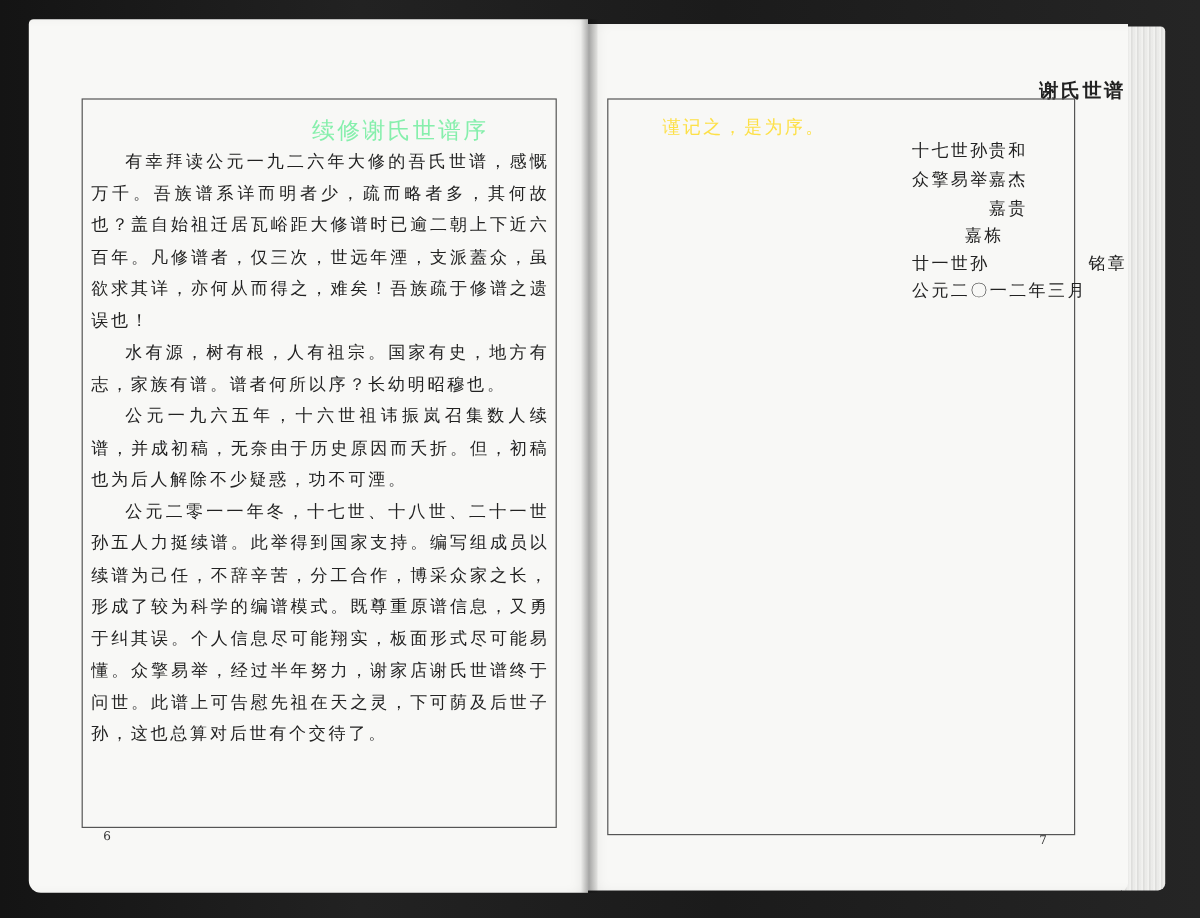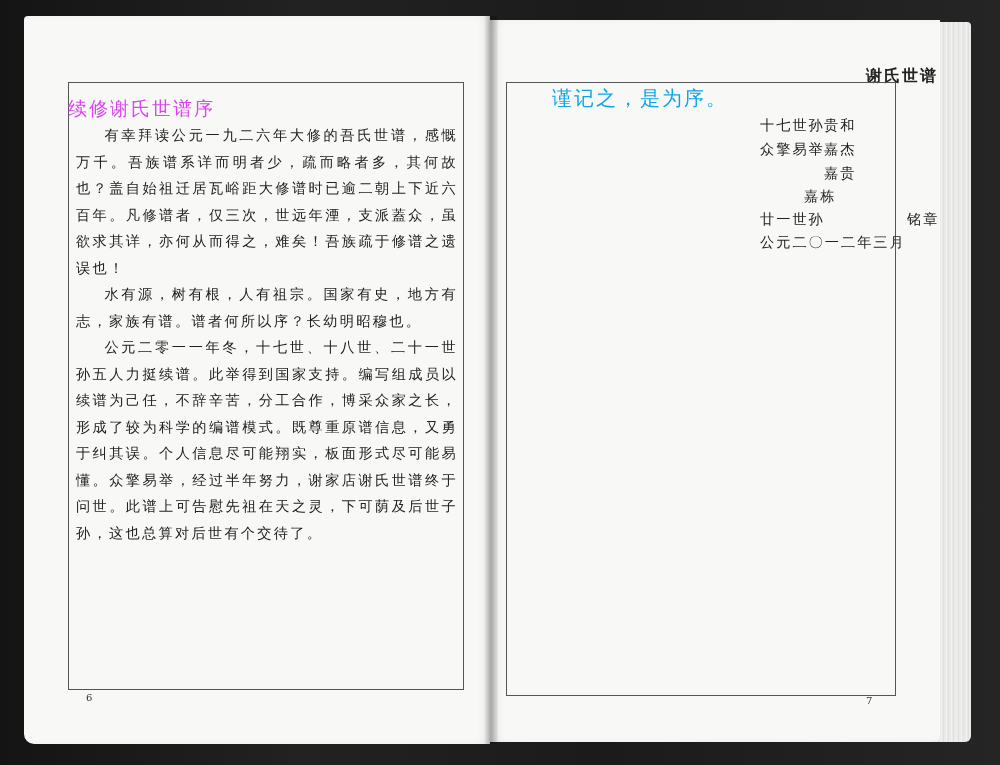--- a/index.html
+++ b/index.html
@@ -5,44 +5,45 @@
   html,body{margin:0;padding:0;}
   body{width:1000px;height:765px;background:#1a1a1a;position:relative;overflow:hidden;font-family:"DejaVu Serif",serif;}
   .bg-wood{position:absolute;inset:0;background:linear-gradient(90deg,#141414 0%,#222 30%,#1b1b1b 60%,#252525 100%);}
   .page{position:absolute;background:#f8f8f6;}
   .page-left{left:24px;top:16px;width:466px;height:728px;border-radius:4px 0 0 10px;box-shadow:inset -8px 0 12px -6px rgba(0,0,0,0.15);}
   .page-right{left:490px;top:20px;width:450px;height:722px;border-radius:0 0 6px 0;box-shadow:inset 10px 0 14px -8px rgba(0,0,0,0.18);}
   .page-edges{position:absolute;left:935px;top:22px;width:36px;height:720px;background:repeating-linear-gradient(90deg,#e8e8e6 0px,#f4f4f2 2px,#dcdcda 3px,#efefed 5px);border-radius:0 4px 6px 0;}
   .frame{position:absolute;border:1.3px solid #555;}
   .frame-left{left:68px;top:82px;width:394px;height:606px;}
   .frame-right{left:506px;top:82px;width:388px;height:612px;}
-  .title{position:absolute;left:68px;top:96px;width:339px;text-align:left;font-size:19px;color:#d946ef;letter-spacing:2px;}
+  .title{position:absolute;left:68px;top:96px;width:339px;text-align:right;font-size:19px;color:#86efac;letter-spacing:2px;}
   .para-block{position:absolute;left:76px;top:122px;width:382px;font-size:14.2px;line-height:26.5px;color:#222;letter-spacing:2.3px;text-align:justify;}
   .para-block p{margin:0;text-indent:2em;}
   .page-num{position:absolute;font-size:10px;color:#333;font-family:"DejaVu Serif",serif;}
   .running-head{position:absolute;right:62px;top:66px;font-size:16px;color:#222;letter-spacing:2px;font-weight:bold;}
-  .closing{position:absolute;left:552px;top:85px;font-size:20px;color:#0ea5e9;letter-spacing:2px;}
+  .closing{position:absolute;left:552px;top:97px;font-size:15px;color:#fde047;letter-spacing:2px;}
   .sign{position:absolute;font-size:14.2px;color:#222;letter-spacing:2px;}
   .spine-shadow{position:absolute;left:484px;top:16px;width:14px;height:728px;background:linear-gradient(90deg,rgba(0,0,0,0.0),rgba(0,0,0,0.25),rgba(0,0,0,0.05));}
 </style>
 </head>
 <body>
 
 <div class="bg-wood"></div>
 
 <div class="page page-left"></div>
 <div class="page-edges"></div>
 <div class="page page-right"></div>
 <div class="spine-shadow"></div>
 
 <div class="frame frame-left"></div>
 <div class="title">续修谢氏世谱序</div>
 <div class="para-block">
   <p>有幸拜读公元一九二六年大修的吾氏世谱，感慨万千。吾族谱系详而明者少，疏而略者多，其何故也？盖自始祖迁居瓦峪距大修谱时已逾二朝上下近六百年。凡修谱者，仅三次，世远年湮，支派蓋众，虽欲求其详，亦何从而得之，难矣！吾族疏于修谱之遗误也！</p>
   <p>水有源，树有根，人有祖宗。国家有史，地方有志，家族有谱。谱者何所以序？长幼明昭穆也。</p>
+  <p>公元一九六五年，十六世祖讳振岚召集数人续谱，并成初稿，无奈由于历史原因而夭折。但，初稿也为后人解除不少疑惑，功不可湮。</p>
   <p>公元二零一一年冬，十七世、十八世、二十一世孙五人力挺续谱。此举得到国家支持。编写组成员以续谱为己任，不辞辛苦，分工合作，博采众家之长，形成了较为科学的编谱模式。既尊重原谱信息，又勇于纠其误。个人信息尽可能翔实，板面形式尽可能易懂。众擎易举，经过半年努力，谢家店谢氏世谱终于问世。此谱上可告慰先祖在天之灵，下可荫及后世子孙，这也总算对后世有个交待了。</p>
 </div>
 <div class="page-num" style="left:86px;top:692px;">6</div>
 
 <div class="running-head">谢氏世谱</div>
 <div class="frame frame-right"></div>
 <div class="closing">谨记之，是为序。</div>
 
 <div class="sign" style="left:760px;top:116px;">十七世孙</div>
 <div class="sign" style="left:824px;top:116px;">贵和</div>

